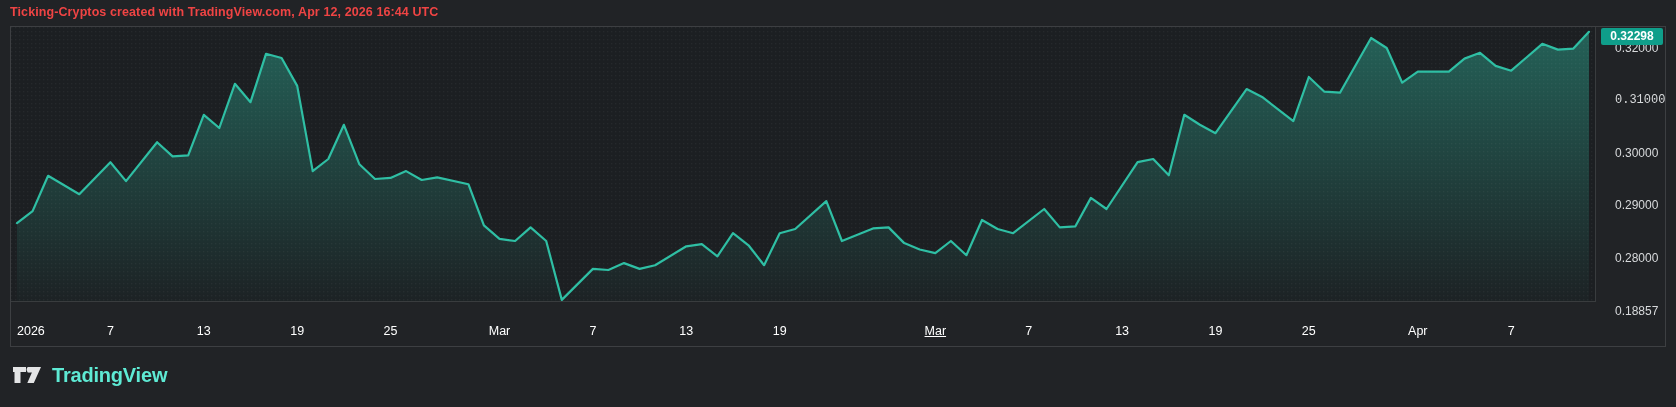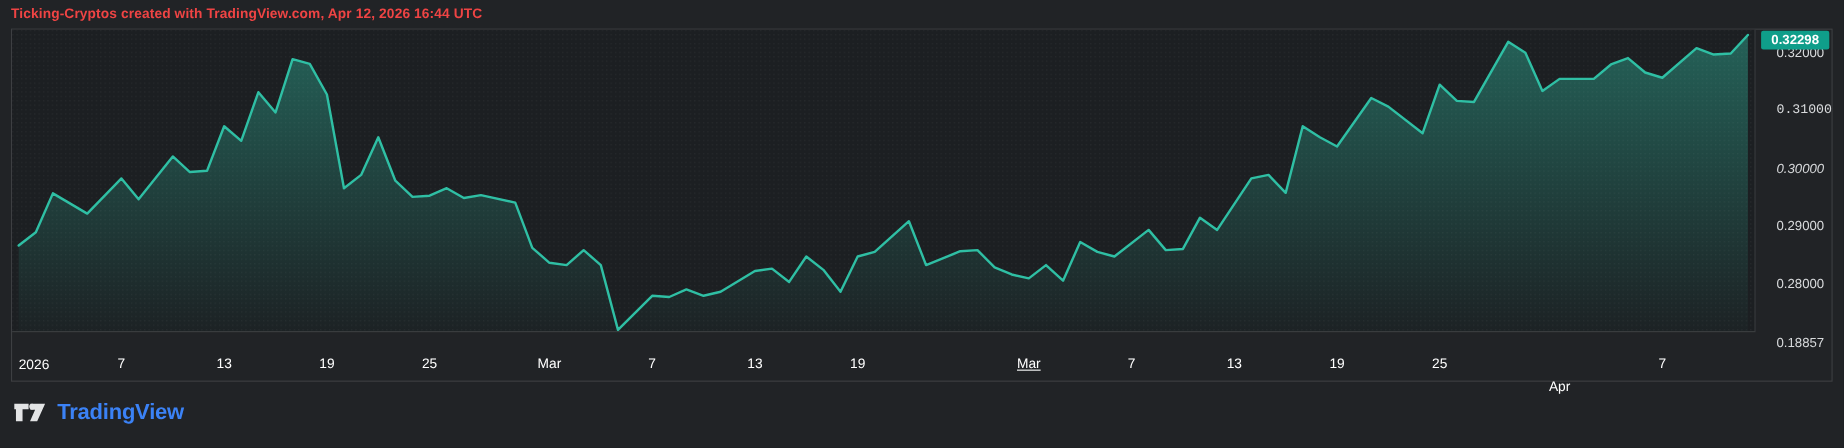--- a/index.html
+++ b/index.html
@@ -47,21 +47,21 @@
     position:absolute;top:23px;height:15px;line-height:15px;
     font-size:12.5px;font-weight:500;color:#ffffff;
     transform:translateX(-50%);white-space:nowrap;
   }
   .tv-logo{
     position:absolute;left:12px;top:361px;height:28px;
     display:flex;align-items:center;gap:10px;
     text-decoration:none;cursor:pointer;
   }
   .tv-logo-text{
-    font-size:20px;font-weight:700;letter-spacing:-.2px;color:#3b82f6;
+    font-size:20px;font-weight:700;letter-spacing:-.2px;color:#5eead4;
   }
 </style>
 </head>
 <body>
 
 <div class="chart-title">Ticking-Cryptos created with TradingView.com, Apr 12, 2026 16:44 UTC</div>
 
 <div class="widget">
   <div class="plot">
     <svg id="chart-svg" width="1584" height="274" viewBox="0 0 1584 274">
@@ -76,41 +76,41 @@
         </defs>
         <path d="M6.0,196.2 L21.6,184.1 L37.1,148.8 L68.3,167.2 L99.4,135.2 L115.0,154.1 L146.1,115.2 L161.6,129.4 L177.2,128.3 L192.8,87.8 L208.3,101.0 L223.9,56.8 L239.5,75.2 L255.0,26.8 L270.6,31.0 L286.2,58.9 L301.7,144.1 L317.3,132.0 L332.9,97.8 L348.4,137.3 L364.0,152.0 L379.5,150.9 L395.1,144.1 L410.7,153.0 L426.2,150.4 L457.4,157.2 L472.9,198.3 L488.5,211.9 L504.1,214.0 L519.6,200.4 L535.2,214.0 L550.8,272.9 L581.9,241.9 L597.4,243.0 L613.0,236.1 L628.6,241.9 L644.1,238.2 L675.3,219.3 L690.8,217.2 L706.4,229.3 L722.0,206.2 L737.5,218.3 L753.1,238.2 L768.7,206.2 L784.2,202.0 L815.3,174.1 L830.9,214.0 L862.0,201.4 L877.6,200.4 L893.2,216.1 L908.7,222.5 L924.3,226.1 L939.9,214.0 L955.4,228.2 L971.0,193.0 L986.6,202.0 L1002.1,206.2 L1033.2,182.0 L1048.8,200.4 L1064.4,199.3 L1079.9,170.9 L1095.5,182.0 L1126.6,135.2 L1142.2,132.0 L1157.8,148.3 L1173.3,87.8 L1188.9,97.8 L1204.5,106.2 L1235.6,62.1 L1251.1,69.9 L1282.3,94.1 L1297.8,50.0 L1313.4,64.7 L1329.0,65.7 L1360.1,11.0 L1375.7,21.0 L1391.2,55.7 L1406.8,44.7 L1437.9,44.7 L1453.5,31.6 L1469.0,25.8 L1484.6,38.9 L1500.2,43.7 L1531.3,16.8 L1546.9,22.6 L1562.4,21.6 L1578.0,4.8 L1578.0,274 L6.0,274 Z" fill="url(#areaGrad)" stroke="none"></path>
         <rect x="0" y="0" width="1584" height="274" fill="url(#gridDots)"></rect>
         <path d="M6.0,196.2 L21.6,184.1 L37.1,148.8 L68.3,167.2 L99.4,135.2 L115.0,154.1 L146.1,115.2 L161.6,129.4 L177.2,128.3 L192.8,87.8 L208.3,101.0 L223.9,56.8 L239.5,75.2 L255.0,26.8 L270.6,31.0 L286.2,58.9 L301.7,144.1 L317.3,132.0 L332.9,97.8 L348.4,137.3 L364.0,152.0 L379.5,150.9 L395.1,144.1 L410.7,153.0 L426.2,150.4 L457.4,157.2 L472.9,198.3 L488.5,211.9 L504.1,214.0 L519.6,200.4 L535.2,214.0 L550.8,272.9 L581.9,241.9 L597.4,243.0 L613.0,236.1 L628.6,241.9 L644.1,238.2 L675.3,219.3 L690.8,217.2 L706.4,229.3 L722.0,206.2 L737.5,218.3 L753.1,238.2 L768.7,206.2 L784.2,202.0 L815.3,174.1 L830.9,214.0 L862.0,201.4 L877.6,200.4 L893.2,216.1 L908.7,222.5 L924.3,226.1 L939.9,214.0 L955.4,228.2 L971.0,193.0 L986.6,202.0 L1002.1,206.2 L1033.2,182.0 L1048.8,200.4 L1064.4,199.3 L1079.9,170.9 L1095.5,182.0 L1126.6,135.2 L1142.2,132.0 L1157.8,148.3 L1173.3,87.8 L1188.9,97.8 L1204.5,106.2 L1235.6,62.1 L1251.1,69.9 L1282.3,94.1 L1297.8,50.0 L1313.4,64.7 L1329.0,65.7 L1360.1,11.0 L1375.7,21.0 L1391.2,55.7 L1406.8,44.7 L1437.9,44.7 L1453.5,31.6 L1469.0,25.8 L1484.6,38.9 L1500.2,43.7 L1531.3,16.8 L1546.9,22.6 L1562.4,21.6 L1578.0,4.8" fill="none" stroke="#2fbfa4" stroke-width="2.2" stroke-linejoin="round" stroke-linecap="round"></path>
       </svg>
   </div>
   <div class="price-axis" id="price-axis">
     <div class="price-badge" id="price-badge" style="background: rgb(15, 158, 138); color: rgb(255, 255, 255); top: 1px;">0.32298</div>
   <div class="price-label" style="top: 12.5px;">0.32000</div>
       <div class="price-label" style="top: 65.1px; font-family: Liberation Mono, monospace;">0.31000</div>
-      <div class="price-label" style="top: 117.7px; font-style: italic;">0.30000</div>
+      <div class="price-label" style="top: 117.7px;">0.30000</div>
       <div class="price-label" style="top: 170.3px;">0.29000</div>
       <div class="price-label" style="top: 222.9px;">0.28000</div>
       <div class="price-label" style="top: 275.5px;">0.18857</div>
     </div>
   <div class="time-axis" id="time-axis">
       <div class="time-label" style="left: 6px; transform: none;">2026</div>
       <div class="time-label" style="left: 99.4px;">7</div>
       <div class="time-label" style="left: 192.8px;">13</div>
       <div class="time-label" style="left: 286.2px;">19</div>
       <div class="time-label" style="left: 379.5px;">25</div>
       <div class="time-label" style="left: 488.5px;">Mar</div>
       <div class="time-label" style="left: 581.9px;">7</div>
       <div class="time-label" style="left: 675.3px;">13</div>
       <div class="time-label" style="left: 768.7px;">19</div>
       <div class="time-label" style="left: 924.3px; text-decoration: underline;">Mar</div>
       <div class="time-label" style="left: 1017.7px;">7</div>
       <div class="time-label" style="left: 1111.1px;">13</div>
       <div class="time-label" style="left: 1204.5px;">19</div>
       <div class="time-label" style="left: 1297.8px;">25</div>
-      <div class="time-label" style="left: 1406.8px; margin-top: 20px;">Apr</div>
+      <div class="time-label" style="left: 1406.8px;">Apr</div>
       <div class="time-label" style="left: 1500.2px;">7</div>
     </div>
 </div>
 
 <a class="tv-logo">
   <svg width="30" height="18" viewBox="0 0 30 18">
     <path d="M1 1 H14 V6 H8.5 V17 H2.5 V6 H1 Z" fill="#e3e4e5"></path>
     <circle cx="17.2" cy="3.6" r="2.6" fill="#e3e4e5"></circle>
     <path d="M15.6 1 H29 L21.8 17 H15.3 L19.9 6.6 H15.6 Z" fill="#e3e4e5"></path>
   </svg>

